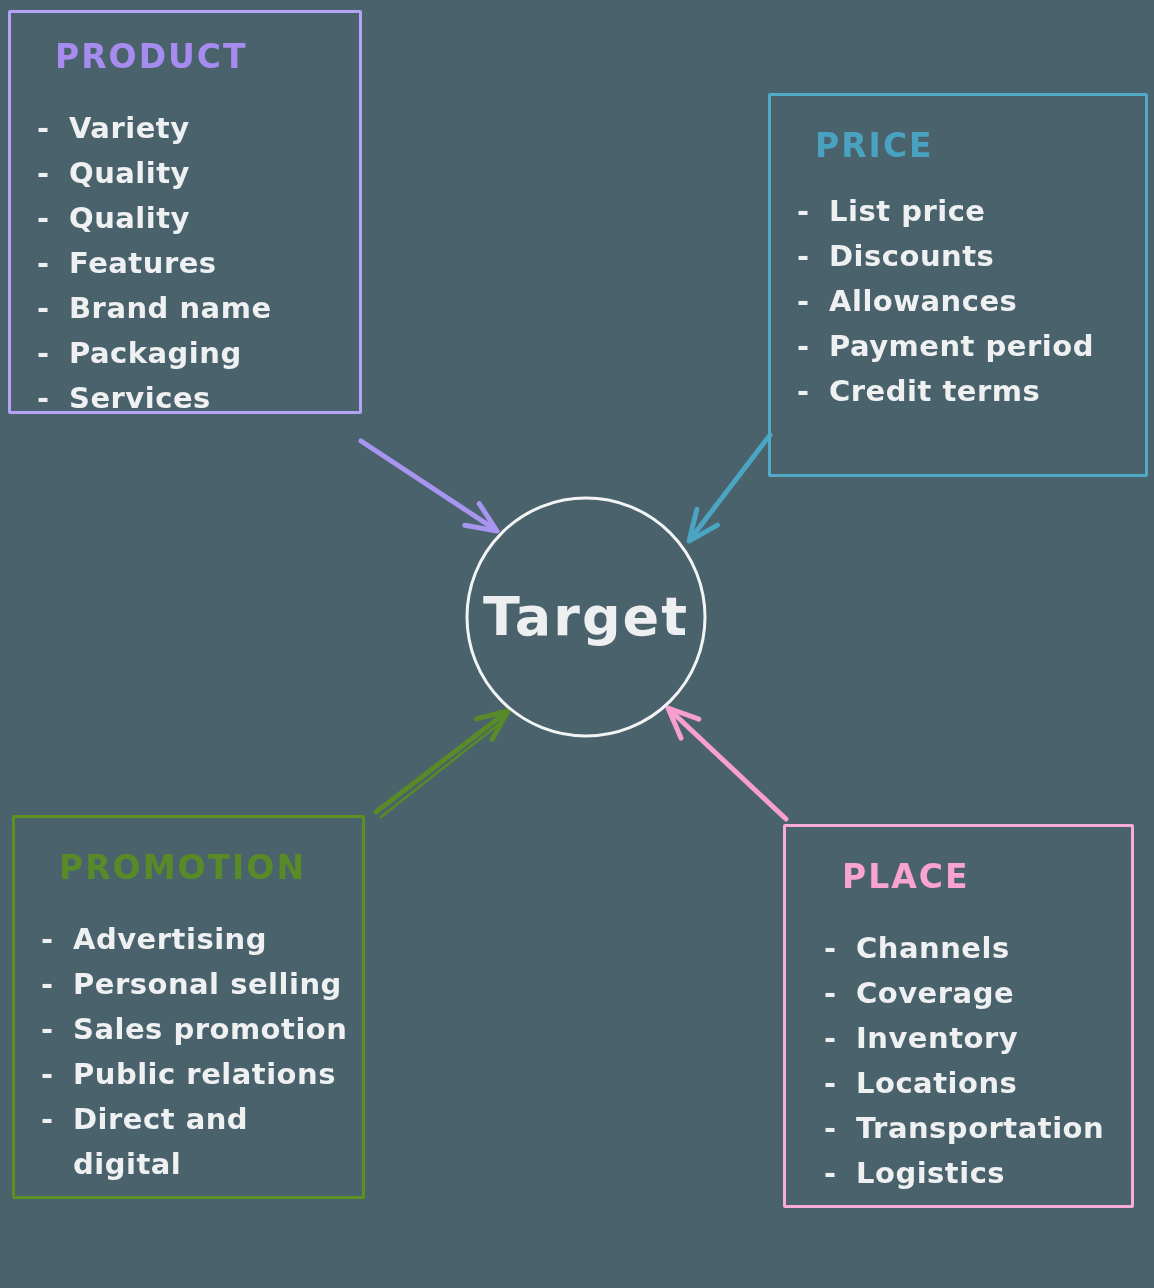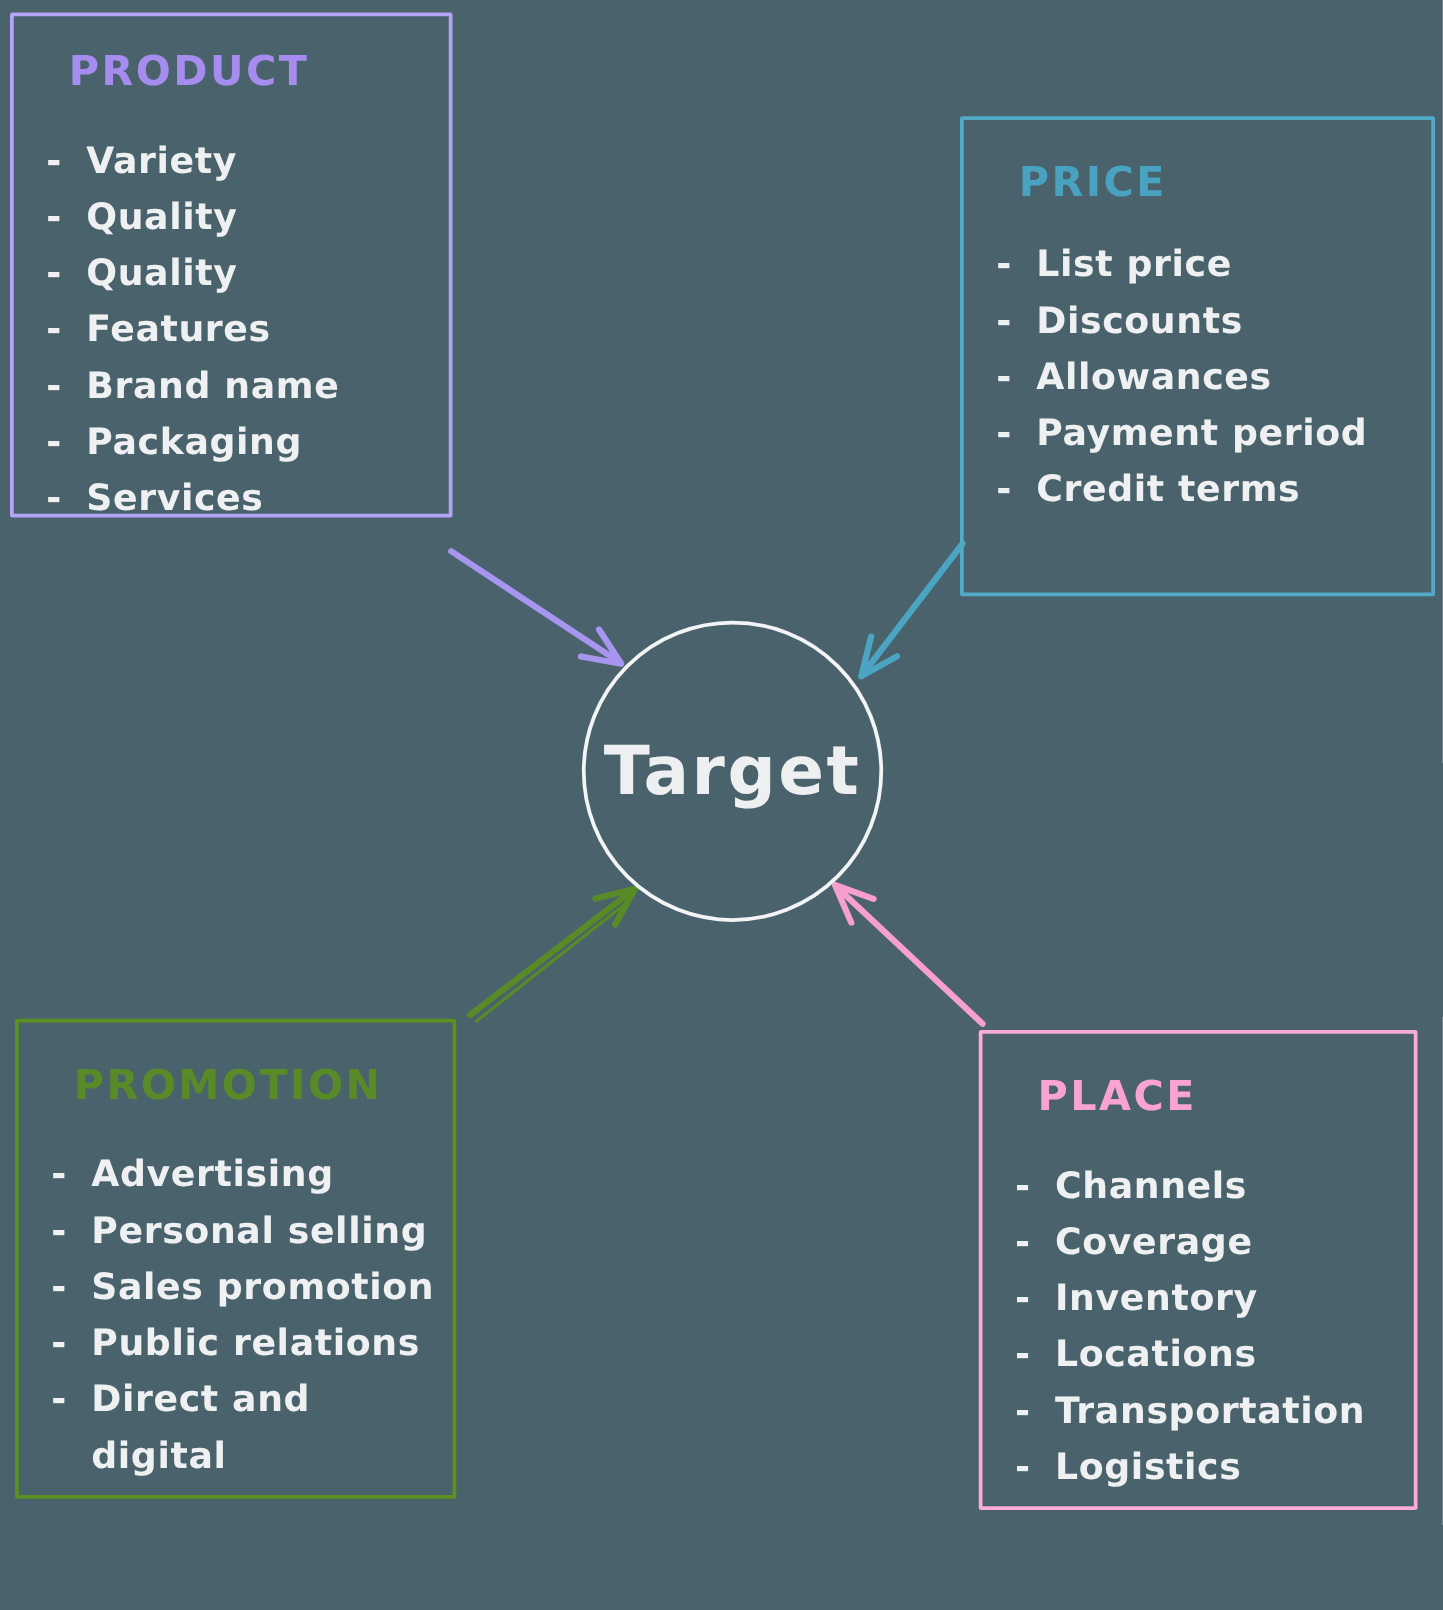--- a/index.html
+++ b/index.html
@@ -139,21 +139,21 @@
     <ul class="items" style="color: rgb(238, 240, 241);">
         <li class="item"><span class="dash">-</span><span>Advertising</span></li>
         <li class="item"><span class="dash">-</span><span>Personal selling</span></li>
         <li class="item"><span class="dash">-</span><span>Sales promotion</span></li>
         <li class="item"><span class="dash">-</span><span>Public relations</span></li>
         <li class="item"><span class="dash">-</span><span>Direct and
 digital</span></li>
       </ul>
   </div>
 
-  <div class="box box-place" style="border-color: rgb(249, 173, 214);">
+  <div class="box box-place" style="border-color: rgb(249, 173, 214); padding-left: 12px;">
     <div class="box-title" style="color: rgb(248, 163, 208);">PLACE</div>
     <ul class="items" style="color: rgb(238, 240, 241);">
         <li class="item"><span class="dash">-</span><span>Channels</span></li>
         <li class="item"><span class="dash">-</span><span>Coverage</span></li>
         <li class="item"><span class="dash">-</span><span>Inventory</span></li>
         <li class="item"><span class="dash">-</span><span>Locations</span></li>
         <li class="item"><span class="dash">-</span><span>Transportation</span></li>
         <li class="item"><span class="dash">-</span><span>Logistics</span></li>
       </ul>
   </div>

